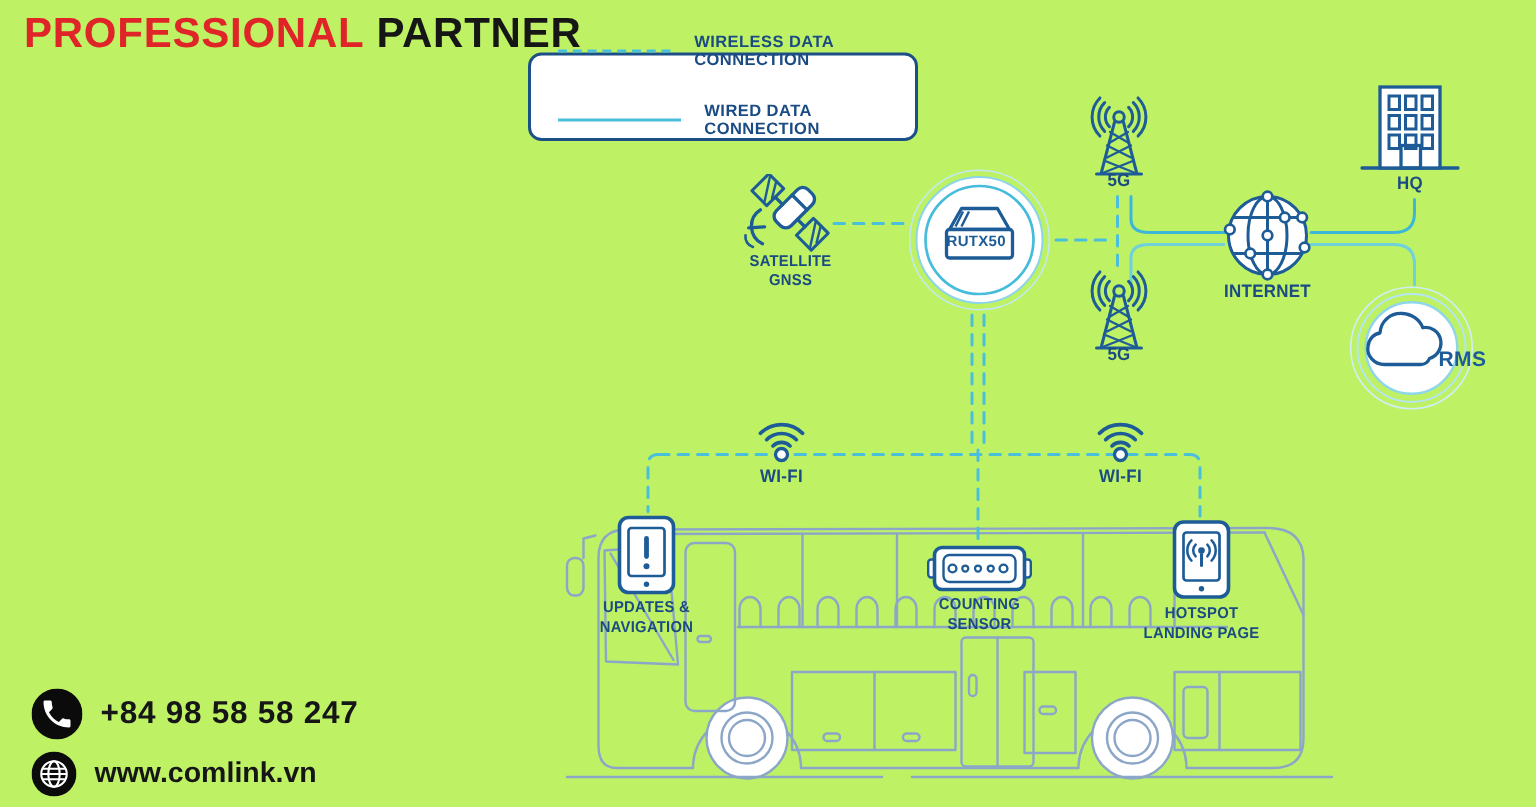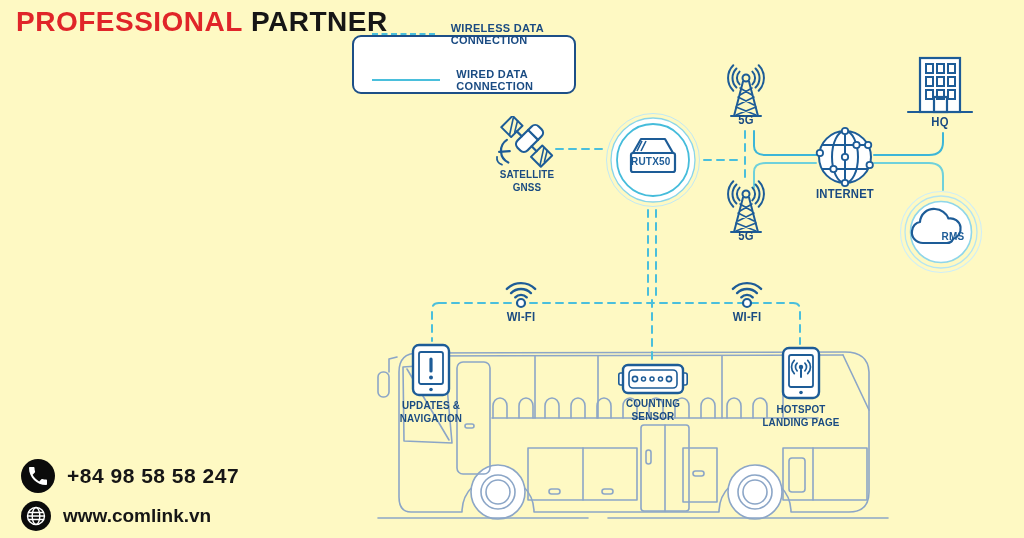--- a/index.html
+++ b/index.html
@@ -1,25 +1,25 @@
 <!DOCTYPE html>
 <html><head>
 <meta charset="utf-8">
 <style>
   html,body{margin:0;padding:0;background:#fff;}
-  #canvas{position:relative;width:1024px;height:538px;background:#fef9c3;overflow:hidden;
+  #canvas{position:relative;width:1024px;height:538px;background:#bef264;overflow:hidden;
           font-family:"Liberation Sans",sans-serif;}
   svg{display:block;}
   .abs{position:absolute;}
   
   #brand{position:absolute;left:16px;top:6px;font-size:28px;font-weight:800;letter-spacing:.5px;}
   #brand .red{color:#e02529;}
   #brand .dark{color:#161616;margin-left:8px;}
   
-  #legend{position:absolute;left:352px;top:35px;width:224px;height:59px;border:2px solid #1d4f87;
+  #legend{position:absolute;left:352px;top:35px;width:260px;height:59px;border:2px solid #1d4f87;
           border-radius:9px;background:#fff;box-sizing:border-box;display:flex;flex-direction:column;
           justify-content:center;gap:22px;padding:0 0 16px 18px;}
   .legend-row{display:flex;align-items:center;gap:16px;}
   .legend-sample{width:88px;height:0;}
   .sample-dashed{border-top:2px dashed #4abfdc;}
   .sample-solid{border-top:2px solid #4abfdc;}
   .legend-label{color:#1a4b82;font-size:11px;font-weight:700;letter-spacing:.3px;}
   
   .node-label{position:absolute;color:#1a4b82;font-size:10.5px;font-weight:700;letter-spacing:.2px;
               text-align:center;line-height:12.5px;transform:scaleX(.94);}
@@ -210,21 +210,21 @@
       <rect x="29" y="43" width="13" height="15"></rect>
     </g>
   </svg>
 
   <svg class="abs" style="left:899px;top:190px" width="84" height="84" viewBox="0 0 84 84">
     <circle cx="42" cy="42" r="40.5" fill="none" stroke="#cfeef7" stroke-width="1.1"></circle>
     <circle cx="42" cy="42" r="36" fill="none" stroke="#b5e5f2" stroke-width="1.3"></circle>
     <circle cx="42" cy="42" r="30.5" fill="#fff" stroke="#8fd6ea" stroke-width="1.6"></circle>
     <path d="M 24 53 C 17 53 12 47 13 41 C 13.5 36 17 32.5 21 32 C 21.5 24 28 18.5 36 19 C 42 19.3 47.5 23 49.5 28.5 C 55 27.5 60.5 31 61.5 37 C 62.3 42.5 59 47.5 54 49 C 53 51.5 50.5 53 48 53 Z" fill="#fff" stroke="#1d5c97" stroke-width="2.2" stroke-linejoin="round"></path>
   </svg>
-  <div class="inner-text" style="left:911px;top:231px;width:84px;font-size:10px;letter-spacing:.3px">RMS</div>
+  <div class="inner-text" style="left:933px;top:231px;width:84px;font-size:14px;letter-spacing:.3px">RMS</div>
 
   <svg class="abs" style="left:493px;top:269px" width="56" height="44" viewBox="0 0 56 44">
     <g stroke="#1d5c97" stroke-width="2.4" fill="none" stroke-linecap="round">
       <path d="M 22.3 28.3 A 8 8 0 0 1 33.7 28.3 M 18.1 24.1 A 14 14 0 0 1 37.9 24.1 M 13.9 19.9 A 20 20 0 0 1 42.1 19.9"></path>
       <circle cx="28" cy="34" r="4" fill="#fff" stroke-width="2.2"></circle>
     </g>
   </svg>
   <svg class="abs" style="left:719px;top:269px" width="56" height="44" viewBox="0 0 56 44">
     <g stroke="#1d5c97" stroke-width="2.4" fill="none" stroke-linecap="round">
       <path d="M 22.3 28.3 A 8 8 0 0 1 33.7 28.3 M 18.1 24.1 A 14 14 0 0 1 37.9 24.1 M 13.9 19.9 A 20 20 0 0 1 42.1 19.9"></path>

